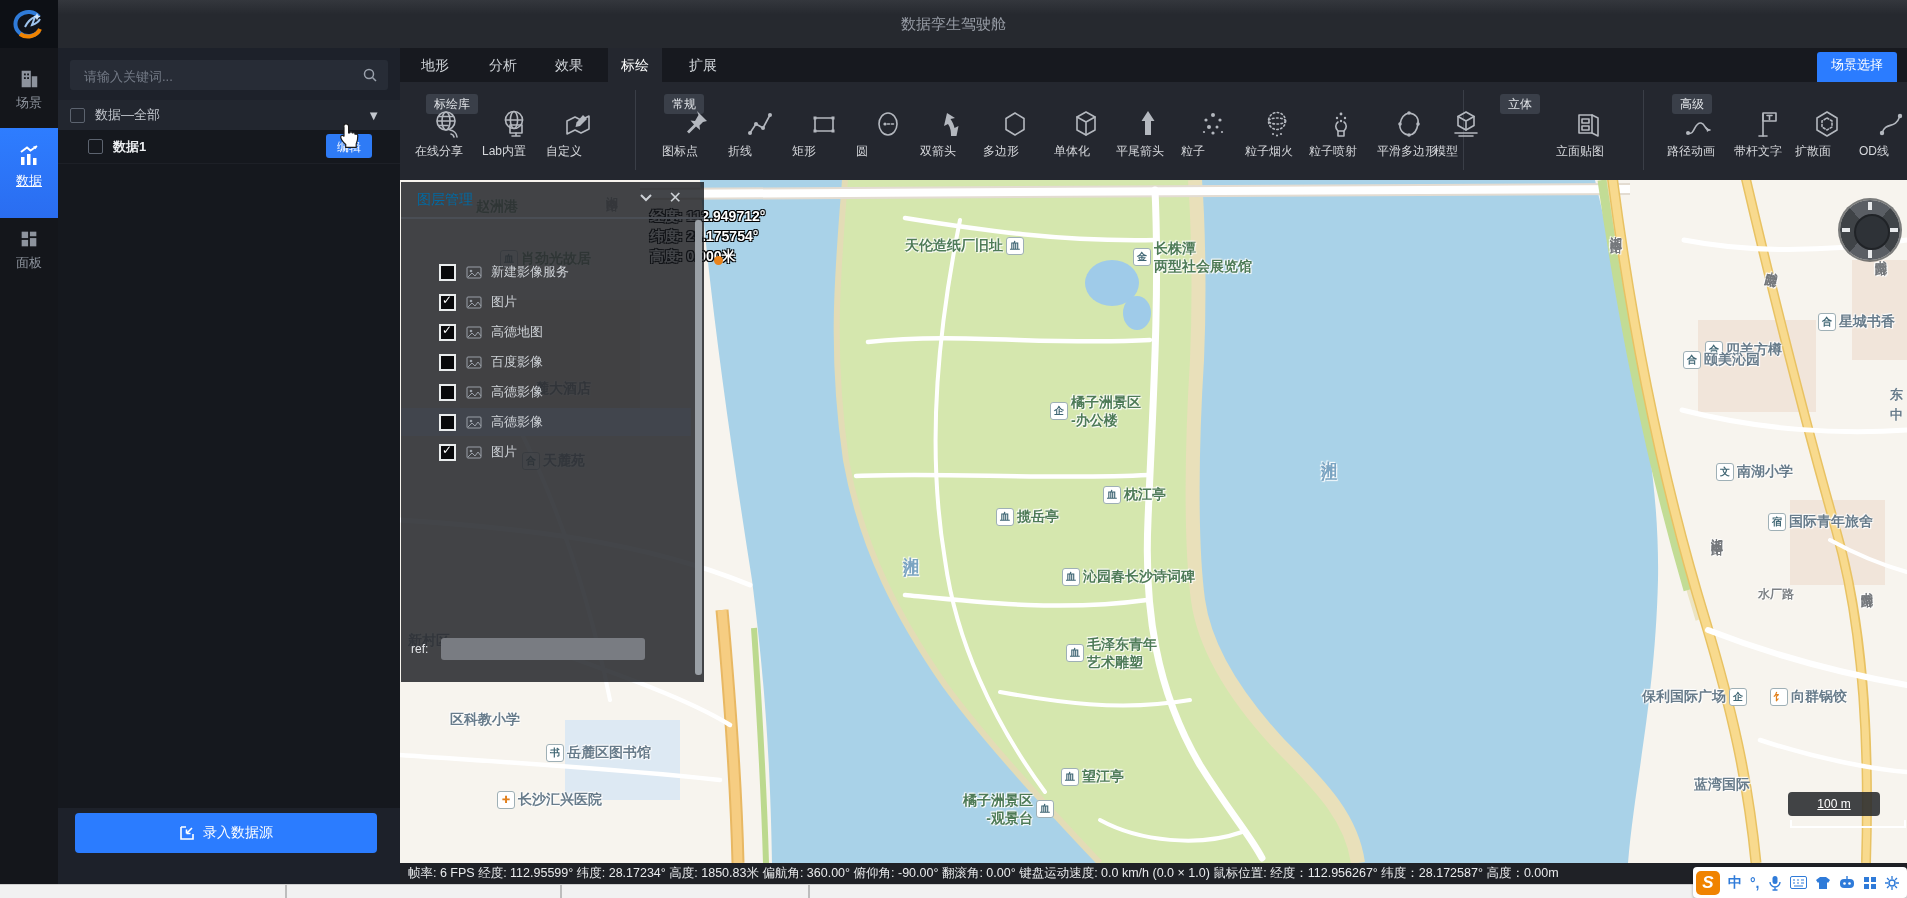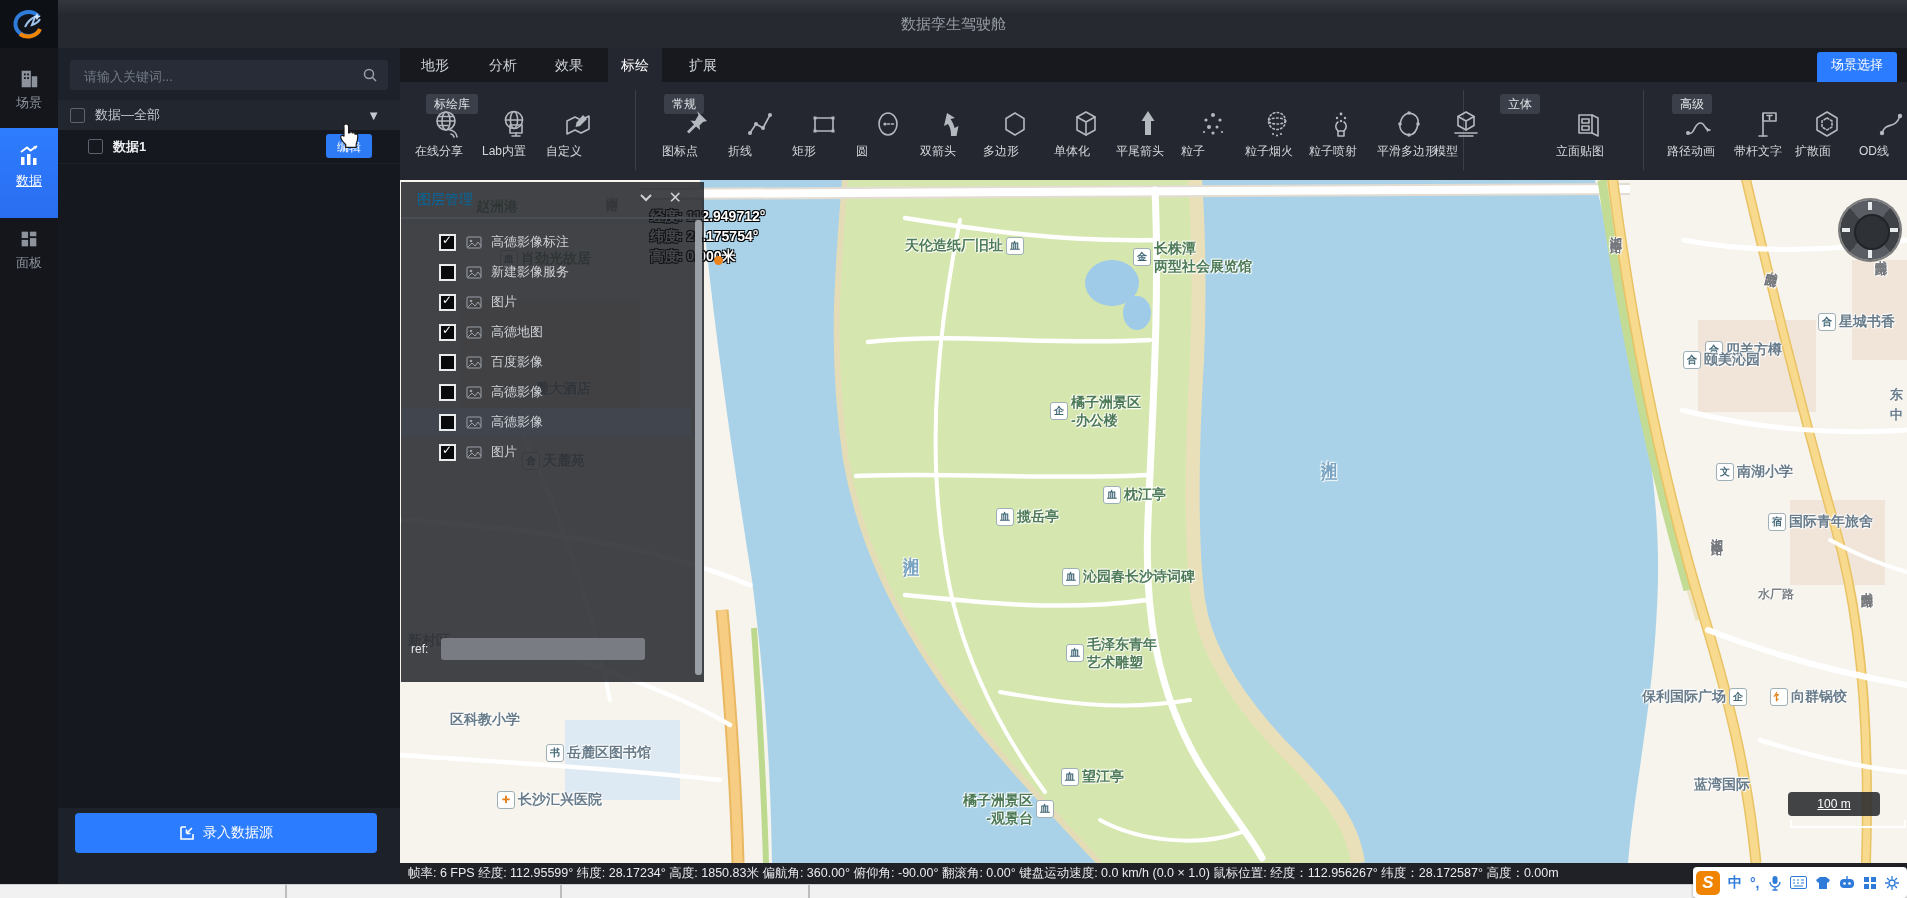--- a/index.html
+++ b/index.html
@@ -576,29 +576,20 @@
     <div id="scaleline"></div>
 
     <div id="layerpanel">
       <div id="lp-title">图层管理</div>
       <svg id="lp-min" width="16" height="16" viewBox="0 0 16 16">
           <path d="M3 5l5 5 5-5" stroke="#cdd1d6" stroke-width="2" fill="none"></path>
         </svg>
       <div id="lp-close">✕</div>
       <div id="lp-sep"></div>
 
-      <div class="lrow" style="top:46px">
-          <span class="lcheck checked"></span>
-          <svg width="16" height="13" viewBox="0 0 16 13">
-            <rect x="1" y="1" width="14" height="11" rx="1" stroke="#9aa0a8" fill="none"></rect>
-            <circle cx="5" cy="5" r="1.3" fill="#9aa0a8"></circle>
-            <path d="M2 11l4-4 3 3 3-4 3 4" stroke="#9aa0a8" fill="none"></path>
-          </svg>
-          <span class="llab">高德影像标注</span>
-        </div>
       <div class="lrow" style="top:76px">
           <span class="lcheck"></span>
           <svg width="16" height="13" viewBox="0 0 16 13">
             <rect x="1" y="1" width="14" height="11" rx="1" stroke="#9aa0a8" fill="none"></rect>
             <circle cx="5" cy="5" r="1.3" fill="#9aa0a8"></circle>
             <path d="M2 11l4-4 3 3 3-4 3 4" stroke="#9aa0a8" fill="none"></path>
           </svg>
           <span class="llab">新建影像服务</span>
         </div>
       <div class="lrow" style="top:106px">

